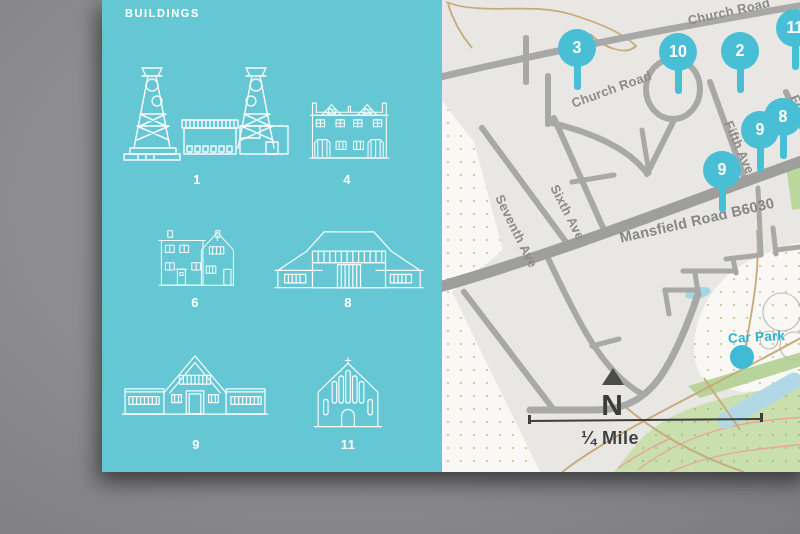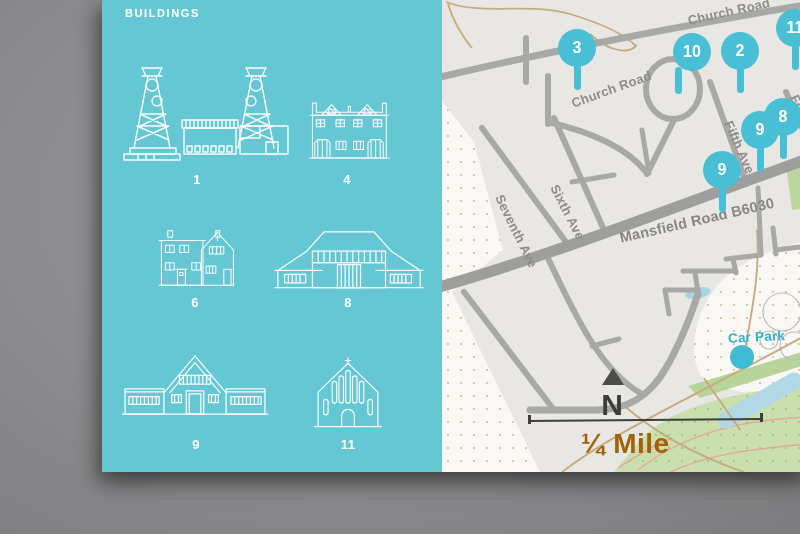--- a/index.html
+++ b/index.html
@@ -26,21 +26,21 @@
   .mlabel.big{font-size:14.5px;color:#878685;}
   .mlabel.teal{color:#2fb3cd;font-size:13.5px;}
   .pin{position:absolute;width:38px;height:38px;border-radius:50%;background:#49bfd6;color:#ffffff;
        font-size:16px;font-weight:700;display:flex;align-items:center;justify-content:center;z-index:6;}
   .pin-tail{position:absolute;width:7px;height:27px;border-radius:4px;background:#49bfd6;z-index:5;}
   .north-tri{position:absolute;width:0;height:0;border-left:11px solid transparent;
              border-right:11px solid transparent;border-bottom:17px solid #4b4b49;z-index:4;}
   .north-n{position:absolute;width:28px;text-align:center;font-size:30px;font-weight:700;color:#3c3c3a;z-index:4;}
   .scaleline{position:absolute;height:0;border-top:2.5px solid #3e3e3c;transform:rotate(-.5deg);z-index:4;}
   .scaletick{position:absolute;width:2.5px;height:9px;background:#3e3e3c;z-index:4;}
-  .scaletext{position:absolute;font-size:28px;font-weight:700;color:#a16207;letter-spacing:.5px;z-index:4;}
+  .scaletext{position:absolute;font-size:18px;font-weight:700;color:#404040;letter-spacing:.5px;z-index:4;}
   .carpark-dot{position:absolute;width:24px;height:24px;border-radius:50%;background:#3fbcd4;z-index:4;}
 </style>
 </head>
 <body>
 
 <div class="scene">
   <div class="leaflet">
 
     <div class="panel">
       <div class="panel-title">BUILDINGS</div>
@@ -304,21 +304,21 @@
       <div class="scaletick" style="left:86px;top:415px;"></div>
       <div class="scaletick" style="left:318px;top:413px;"></div>
       <div class="scaletext" style="left:139px;top:428px;">¼ Mile</div>
 
       <div class="pin-tail" style="left:131.5px;top:63px;"></div>
       <div class="pin" style="left:116px;top:29px;">
           <span>3</span>
         </div>
 
       <div class="pin-tail" style="left:232.5px;top:67px;"></div>
-      <div class="pin" style="left:231px;top:33px;">
+      <div class="pin" style="left:217px;top:33px;">
           <span>10</span>
         </div>
 
       <div class="pin-tail" style="left:294.5px;top:66px;"></div>
       <div class="pin" style="left:279px;top:32px;">
           <span>2</span>
         </div>
 
       <div class="pin-tail" style="left:349.5px;top:43px;"></div>
       <div class="pin" style="left:334px;top:9px;">

